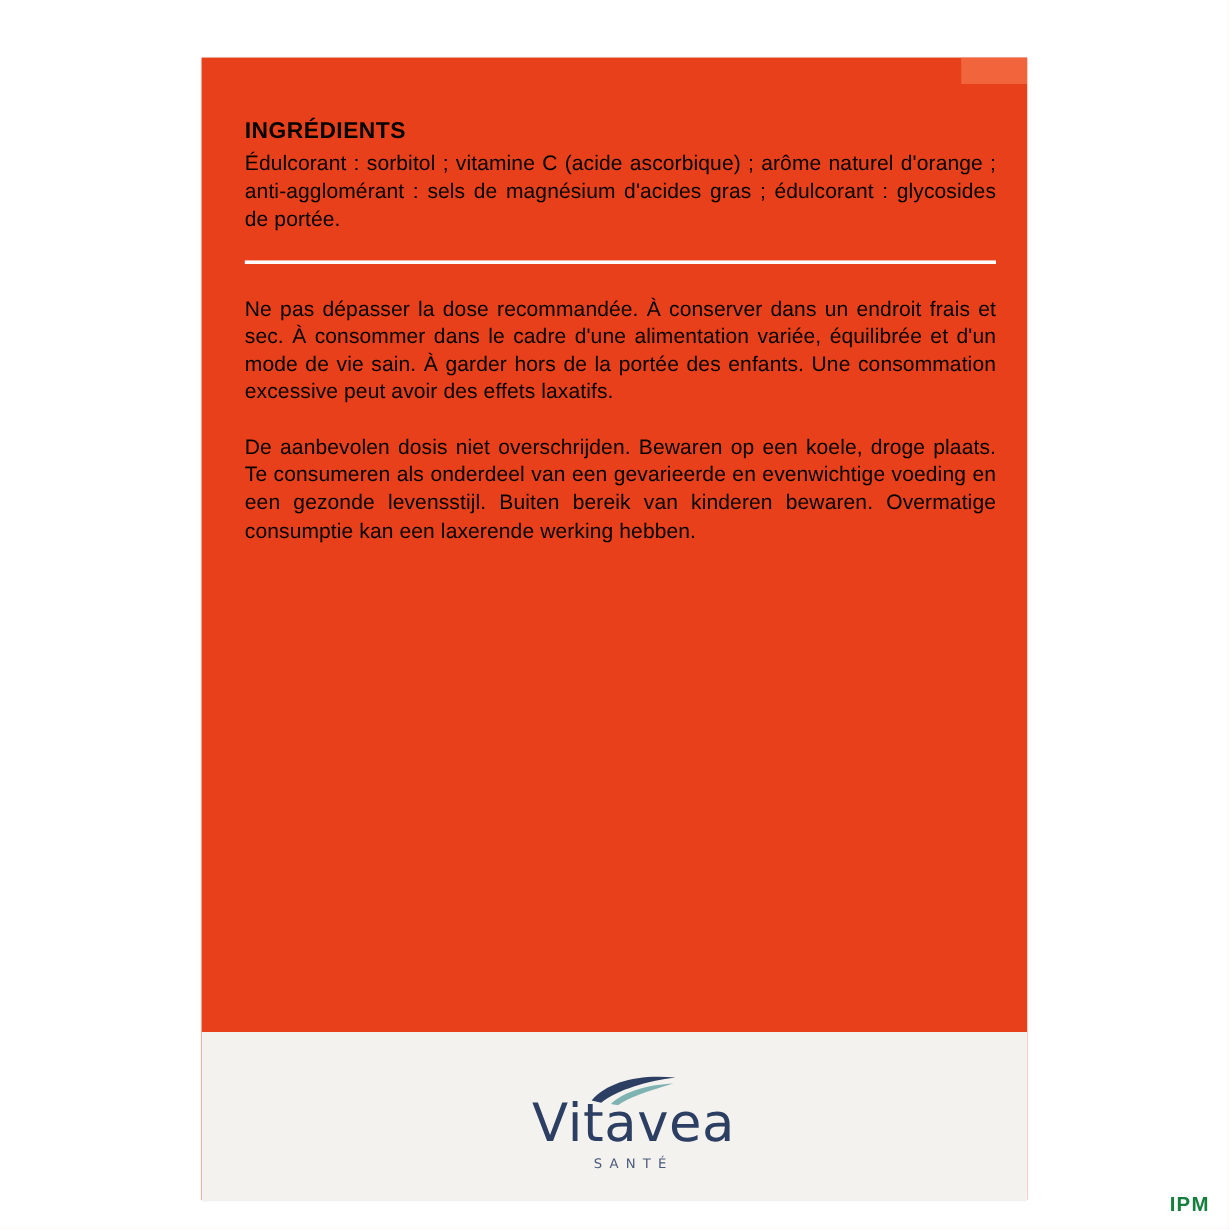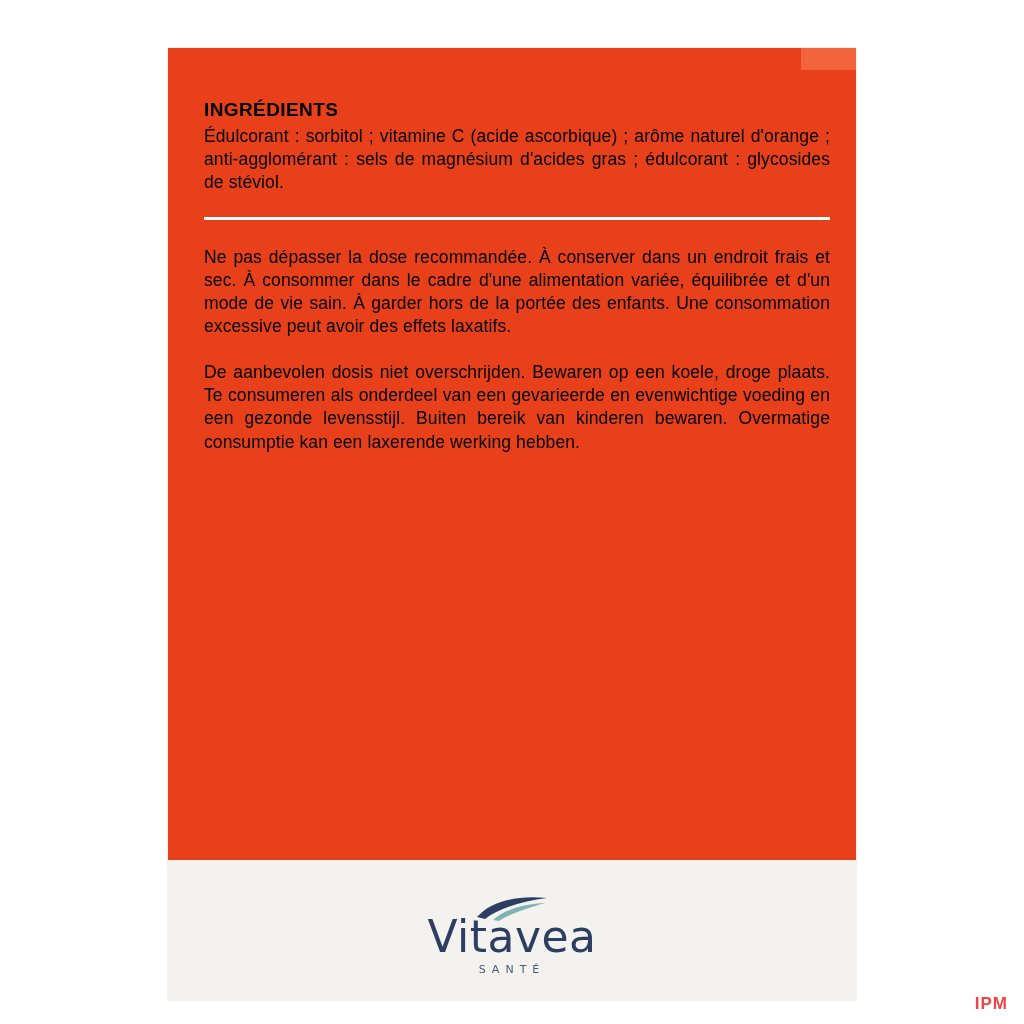--- a/index.html
+++ b/index.html
@@ -71,21 +71,21 @@
     position: absolute;
     left: 0;
     bottom: 0;
     width: 100%;
     height: 140px;
     background: #f4f2ef;
   }
 
   #logo-wrap {
     position: absolute;
-    left: 0;
+    left: 16px;
     bottom: 24px;
     width: 100%;
     text-align: center;
   }
   #logo-mark {
     display: block;
     margin: 0 auto -6px auto;
   }
   #logo-word {
     font-family: "DejaVu Sans", sans-serif;
@@ -103,36 +103,36 @@
     text-align: center;
   }
 
   #watermark {
     position: absolute;
     right: 16px;
     bottom: 10px;
     font-family: "Liberation Sans", sans-serif;
     font-size: 17px;
     font-weight: bold;
-    color: #ef4444;
+    color: #15803d;
     letter-spacing: 1px;
   }
 </style>
 </head>
 <body>
 
 <div id="package">
 
   <div id="top-sliver"></div>
 
   <div id="panel-text">
 
     <div class="block">
       <p class="heading">INGRÉDIENTS</p>
-      <p class="body-text">Édulcorant : sorbitol ; vitamine C (acide ascorbique) ; arôme naturel d'orange ; anti-agglomérant : sels de magnésium d'acides gras ; édulcorant : glycosides de stéviol.</p>
+      <p class="body-text">Édulcorant : sorbitol ; vitamine C (acide ascorbique) ; arôme naturel d'orange ; anti-agglomérant : sels de magnésium d'acides gras ; édulcorant : glycosides de portée.</p>
     </div>
 
     <div class="block">
     </div>
 
     <div class="divider"></div>
 
 
     <div class="block">
       <p class="body-text">Ne pas dépasser la dose recommandée. À conserver dans un endroit frais et sec. À consommer dans le cadre d'une alimentation variée, équilibrée et d'un mode de vie sain. À garder hors de la portée des enfants. Une consommation excessive peut avoir des effets laxatifs.</p>

